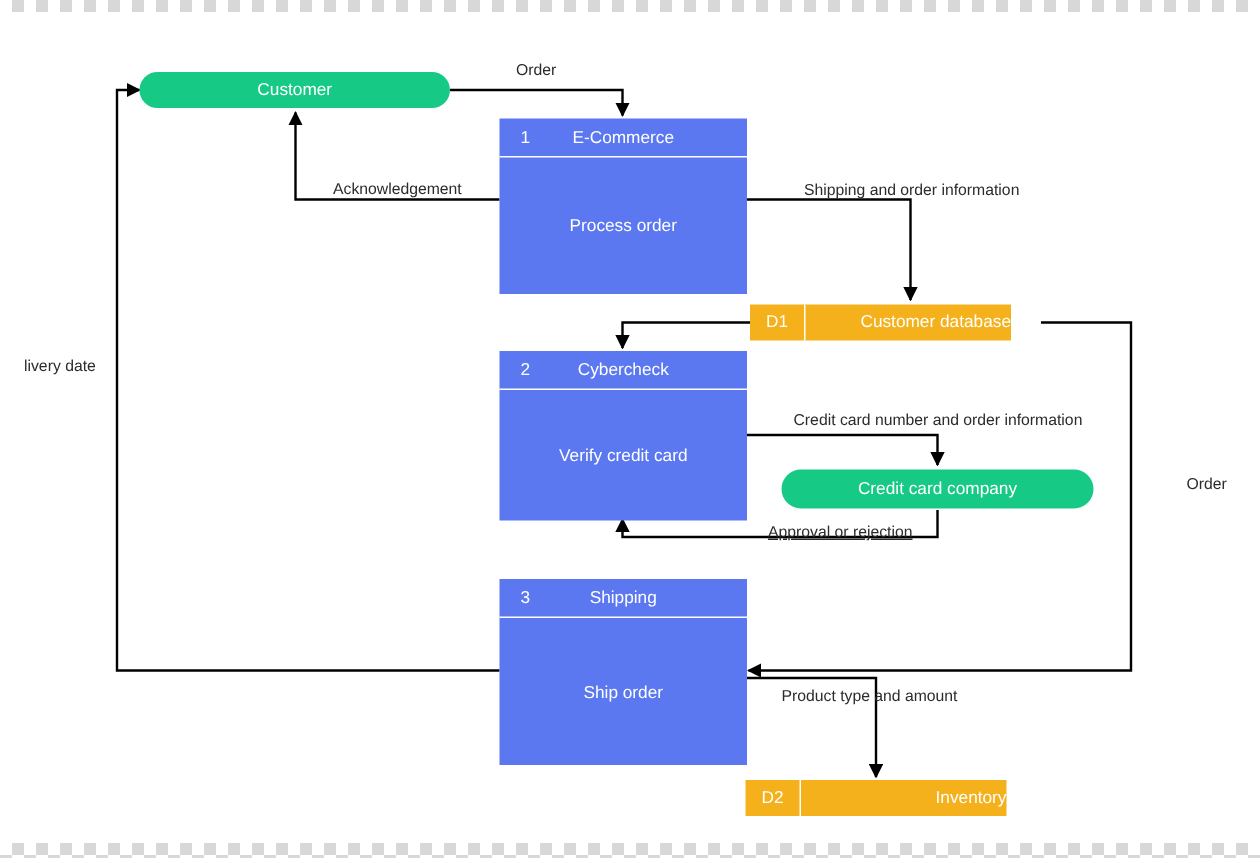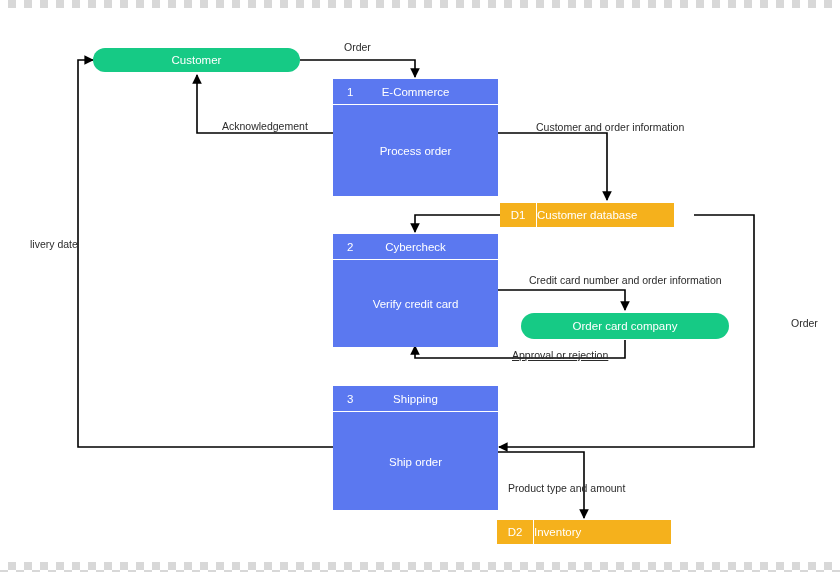--- a/index.html
+++ b/index.html
@@ -100,21 +100,21 @@
     width: 36px;
     height: 100%;
     display: flex;
     align-items: center;
     justify-content: center;
     border-right: 1.5px solid #ffffff;
     flex: 0 0 36px;
   }
   .store .sname {
     flex: 1 1 auto;
-    text-align: left;
+    text-align: right;
   }
 
   .flow-label {
     position: absolute;
     font-size: 10.5px;
     color: #2b2b2b;
     white-space: nowrap;
   }
 </style>
 </head>
@@ -151,21 +151,21 @@
 
       <path d="M 333 447 L 78 447 L 78 60 L 93 60" marker-end="url(#arrow)"></path>
     </g>
   </svg>
 
   <div class="node entity" style="left:93px; top:48px; width:207px; height:24px;">
     <span>Customer</span>
   </div>
 
   <div class="node entity" style="left:521px; top:313px; width:208px; height:26px;">
-    <span>Order card company</span>
+    <span>Credit card company</span>
   </div>
 
   <div class="node process" style="left:333px; top:79px; width:165px; height:117px;">
     <div class="phead">
       <span class="pnum">1</span>
       <span class="ptitle">E-Commerce</span>
     </div>
     <div class="pbody">Process order</div>
   </div>
 
@@ -192,25 +192,25 @@
 
   <div class="node store" style="left:497px; top:520px; width:174px; height:24px;">
     <div class="sid">D2</div>
     <div class="sname">Inventory</div>
   </div>
 
   <div class="flow-label" style="left:344px; top:41px;">Order</div>
 
   <div class="flow-label" style="left:222px; top:120px;">Acknowledgement</div>
 
-  <div class="flow-label" style="left:536px; top:121px;">Customer and order information</div>
-
-  <div class="flow-label" style="left:30px; top:238px;">livery date</div>
+  <div class="flow-label" style="left:536px; top:121px;">Shipping and order information</div>
+
+  <div class="flow-label" style="left:16px; top:238px;">livery date</div>
 
   <div class="flow-label" style="left:529px; top:274px;">Credit card number and order information</div>
 
   <div class="flow-label" style="left:512px; top:349px;text-decoration:underline;">Approval or rejection</div>
 
-  <div class="flow-label" style="left:508px; top:458px;margin-top:24px;">Product type and amount</div>
+  <div class="flow-label" style="left:521px; top:458px;">Product type and amount</div>
 
   <div class="flow-label" style="left:791px; top:317px;">Order</div>
 
 </div>
 
 </body></html>

